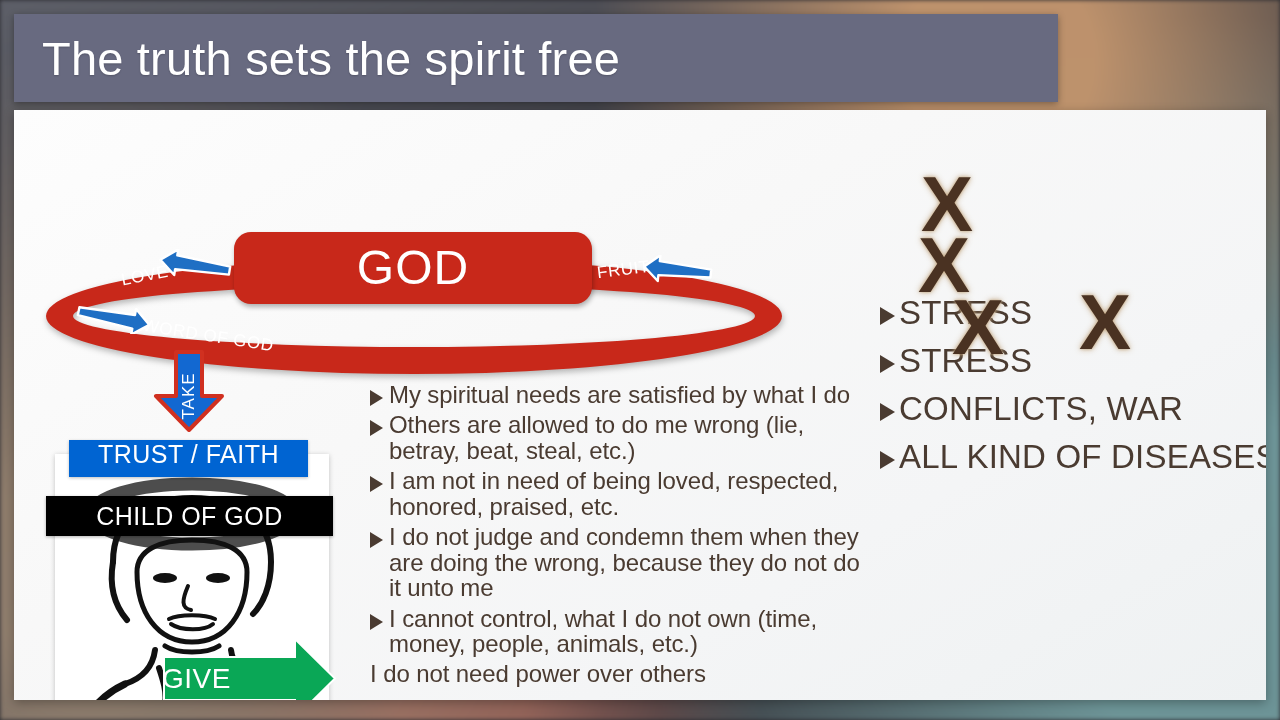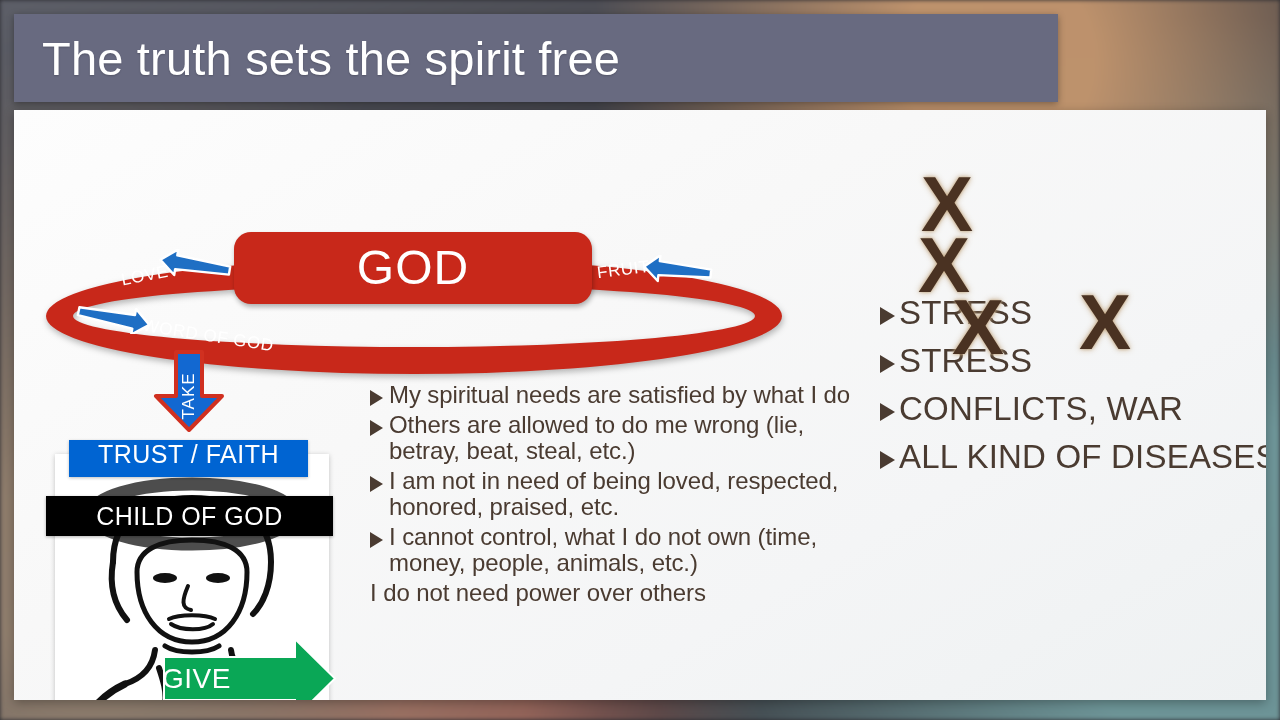--- a/index.html
+++ b/index.html
@@ -228,20 +228,24 @@
       <div class="bi">
         <div class="tri"></div>
         <div class="txt">Others are allowed to do me wrong (lie, betray, beat, steal, etc.)</div>
       </div>
       <div class="bi">
         <div class="tri"></div>
         <div class="txt">I am not in need of being loved, respected, honored, praised, etc.</div>
       </div>
       <div class="bi">
         <div class="tri"></div>
+        <div class="txt">I do not judge and condemn them when they are doing the wrong, because they do not do it unto me</div>
+      </div>
+      <div class="bi">
+        <div class="tri"></div>
         <div class="txt">I cannot control, what I do not own (time, money, people, animals, etc.)</div>
       </div>
       <div class="bi">
 
         <div class="txt">I do not need power over others</div>
       </div>
     </div>
 
     <div class="right-list">
       <div class="ri">

